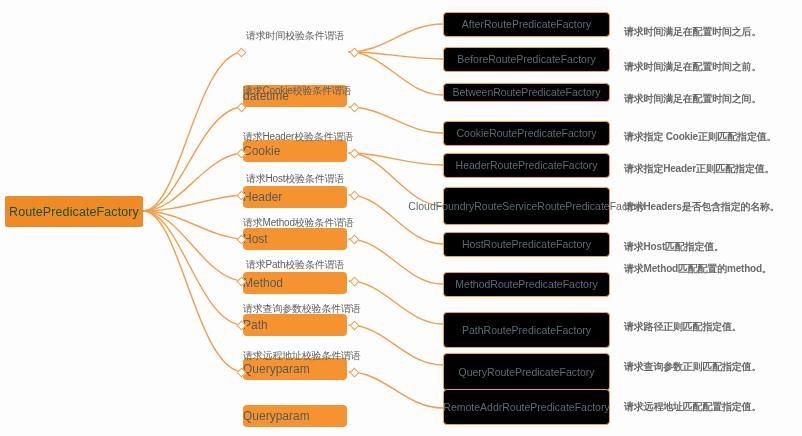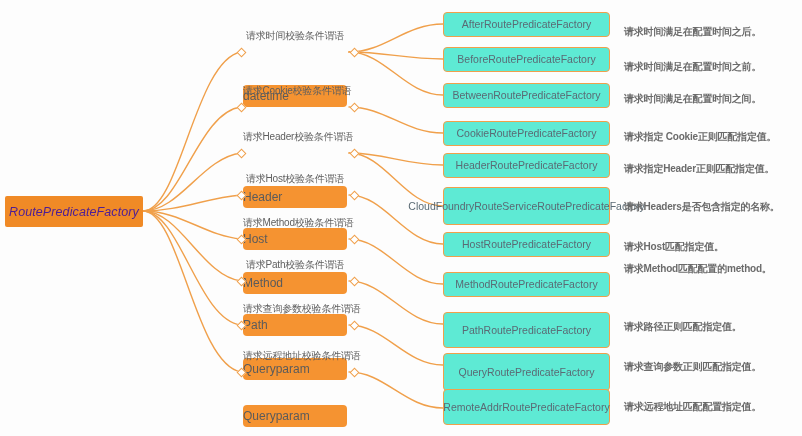--- a/index.html
+++ b/index.html
@@ -16,25 +16,24 @@
   #edges{position:absolute;left:0;top:0;width:802px;height:436px;pointer-events:none;}
 
   
   .root-node{
     position:absolute;
     left:5px;top:196px;
     width:138px;height:31px;
     background:#f08a26;
     border-radius:2px;
     display:flex;align-items:center;justify-content:center;
-    color:#4c1d95;
+    color:#14532d;
     font-size:12.5px;
     letter-spacing:.1px;
     white-space:nowrap;
-    font-style:italic;
   }
 
   
   .l2-node{
     position:absolute;
     left:243px;
     width:104px;height:22px;
     background:#f59331;
     border-radius:4px;
     display:flex;align-items:center;justify-content:flex-start;
@@ -52,21 +51,21 @@
     font-size:10px;
     white-space:nowrap;
     letter-spacing:-.2px;
   }
 
   
   .l3-node{
     position:absolute;
     left:443px;
     width:167px;
-    background:#5eead4;
+    background:#000000;
     border:1.3px solid #f0a04b;
     border-radius:4px;
     display:flex;align-items:center;justify-content:center;
     text-align:center;
     color:#5a6a74;
     font-size:10.5px;
     line-height:13px;
     box-sizing:border-box;
     padding:0 3px;
   }
@@ -137,20 +136,23 @@
   <div class="l2-label" style="top:29px">请求时间校验条件谓语</div>
   <div class="diamond" style="left:238px;top:48.5px"></div>
   <div class="diamond" style="left:351px;top:48.5px"></div>
   <div class="l2-node" style="top:41px">
     <span>datetime</span>
   </div>
 
   <div class="l2-label" style="top:84px">请求Cookie校验条件谓语</div>
   <div class="diamond" style="left:238px;top:103.5px"></div>
   <div class="diamond" style="left:351px;top:103.5px"></div>
+  <div class="l2-node" style="top:96px">
+    <span>Cookie</span>
+  </div>
 
   <div class="l2-label" style="top:130px">请求Header校验条件谓语</div>
   <div class="diamond" style="left:238px;top:149.5px"></div>
   <div class="diamond" style="left:351px;top:149.5px"></div>
   <div class="l2-node" style="top:142px">
     <span>Header</span>
   </div>
 
   <div class="l2-label" style="top:172px">请求Host校验条件谓语</div>
   <div class="diamond" style="left:238px;top:191.5px"></div>
@@ -186,21 +188,21 @@
   <div class="l2-node" style="top:361px">
     <span>Queryparam</span>
   </div>
 
   <div class="l3-node" style="top:12px;height:25px">
     <span>AfterRoutePredicateFactory</span>
     </div>
   <div class="l3-node" style="top:47px;height:25px">
     <span>BeforeRoutePredicateFactory</span>
     </div>
-  <div class="l3-node" style="top:83px;height:25px">
+  <div class="l3-node" style="top:83px;height:19px">
     <span>BetweenRoutePredicateFactory</span>
     </div>
   <div class="l3-node" style="top:121px;height:25px">
     <span>CookieRoutePredicateFactory</span>
     </div>
   <div class="l3-node" style="top:153px;height:25px">
     <span>HeaderRoutePredicateFactory</span>
     </div>
   <div class="l3-node" style="top:187px;height:38px">
     <span>CloudFoundryRouteServiceRoutePredicateFactory</span>

